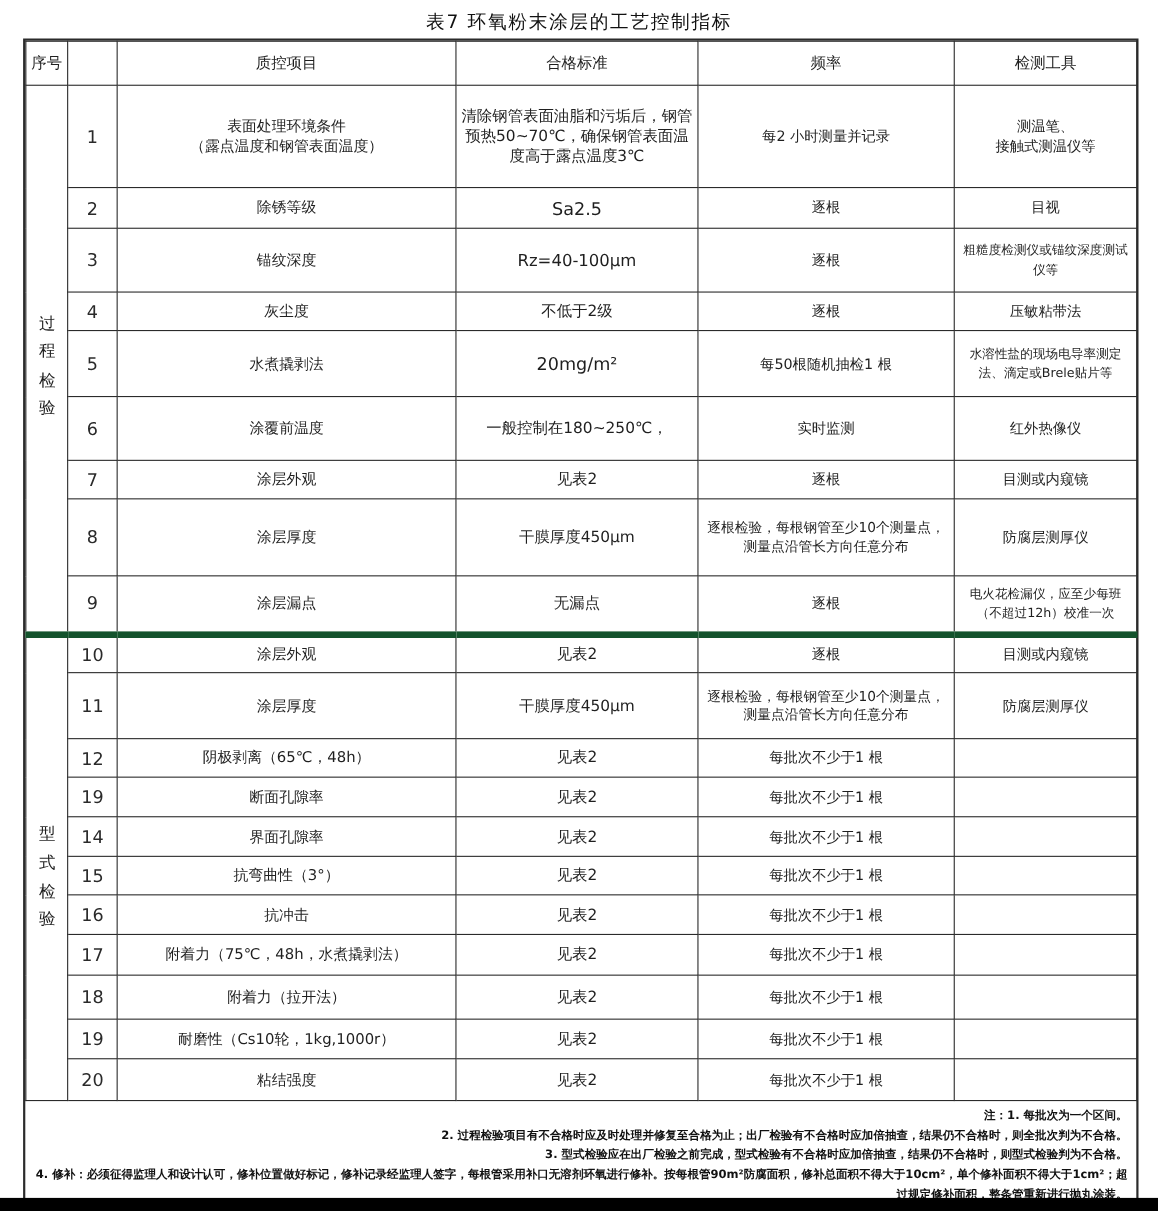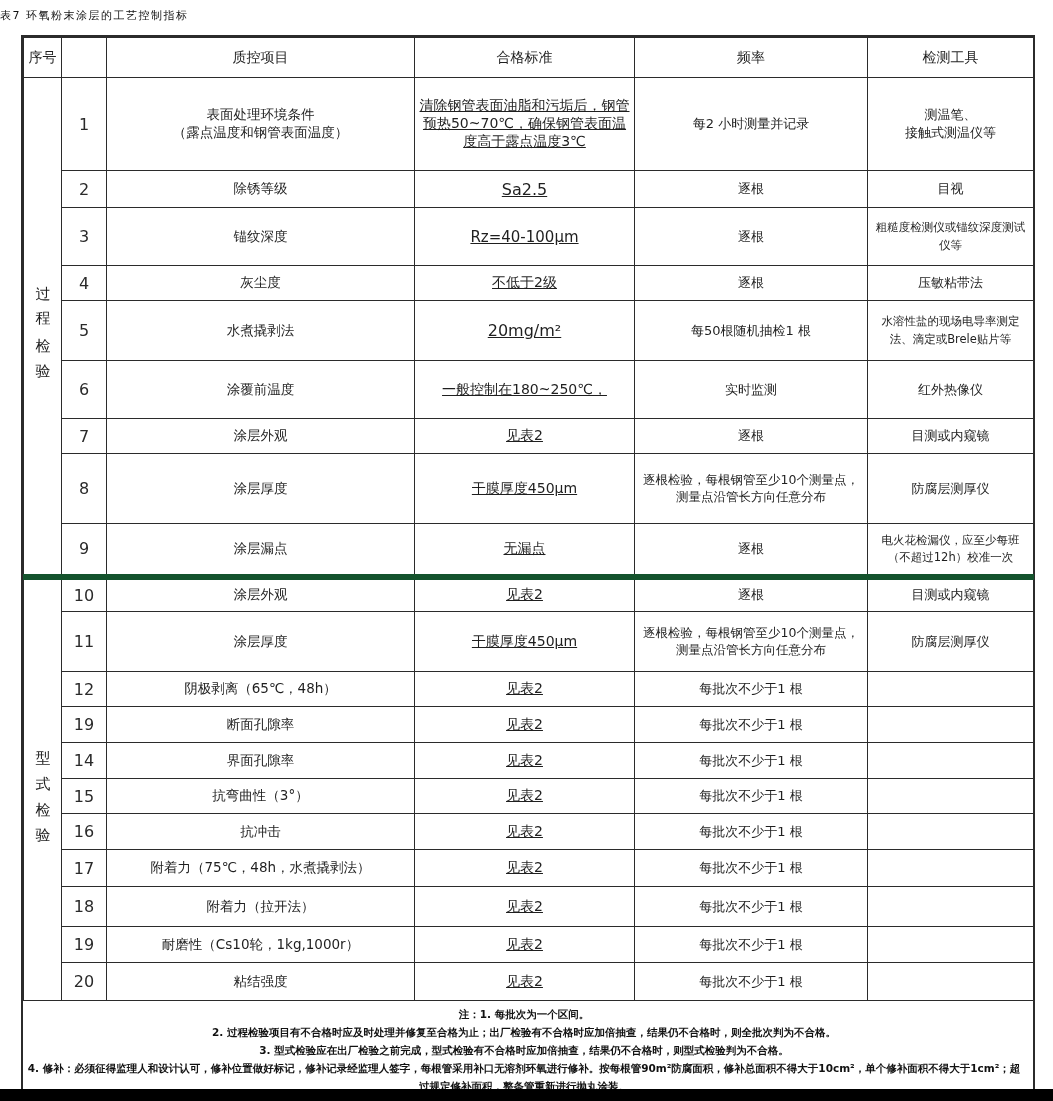--- a/index.html
+++ b/index.html
@@ -2,46 +2,46 @@
 <html><head>
 <meta charset="utf-8">
 <style>
   html,body { margin:0; padding:0; background:#fff; }
   .page {
     position:relative; width:1053px; height:1101px; background:#ffffff;
     font-family:"DejaVu Sans","Liberation Sans",sans-serif; color:#1f1f1f;
     overflow:hidden;
   }
   .title {
-    height:27px; padding-top:8px; text-align:left;
-    font-size:11px; letter-spacing:1.5px; color:#111;
+    height:27px; padding-top:8px; text-align:center;
+    font-size:17px; letter-spacing:1.5px; color:#111;
   }
   .frame { margin-left:21px; width:1014px; border:2px solid #2b2b2b; box-sizing:border-box; }
   table { border-collapse:collapse; table-layout:fixed; width:100%; }
   td, th {
     border:1px solid #2b2b2b; text-align:center; vertical-align:middle;
     padding:1px 3px; font-weight:normal; overflow:hidden; box-sizing:border-box;
   }
   th { font-size:14px; }
   .sec {
     writing-mode:vertical-rl; text-orientation:upright;
     font-size:15px; letter-spacing:26px; padding:0; text-align:center;
   }
   .no   { font-size:16px; color:#2a2a2a; }
   .item { font-size:13.5px; }
-  .std  { font-size:14px;text-decoration:underline; }
+  .std  { font-size:14px; }
   .freq { font-size:13px; }
   .tool { font-size:13px; }
   .pre  { white-space:pre-line;text-align:center; }
   .small{ font-size:11.5px; line-height:1.5; }
   .h35{height:35px}.h36{height:36px}.h37{height:37px}.h38{height:38px}.h40{height:40px}
   .h53{height:53px}.h58{height:58px}.h60{height:60px}.h70{height:70px}.h93{height:93px}
   .sectop td { border-top:6px solid #14532d; }
   .notes {
-    padding:4px 8px 6px 0; text-align:center;
+    padding:4px 8px 6px 0; text-align:right;
     font-size:10.5px; font-weight:bold; line-height:1.72; color:#111;
     min-height:78px;
   }
   .bottom-bar { position:absolute; left:0; bottom:0; width:1053px; height:12px; background:#000; }
 </style>
 </head>
 <body>
 
 <div class="page">
   <div class="title">表7  环氧粉末涂层的工艺控制指标</div>

